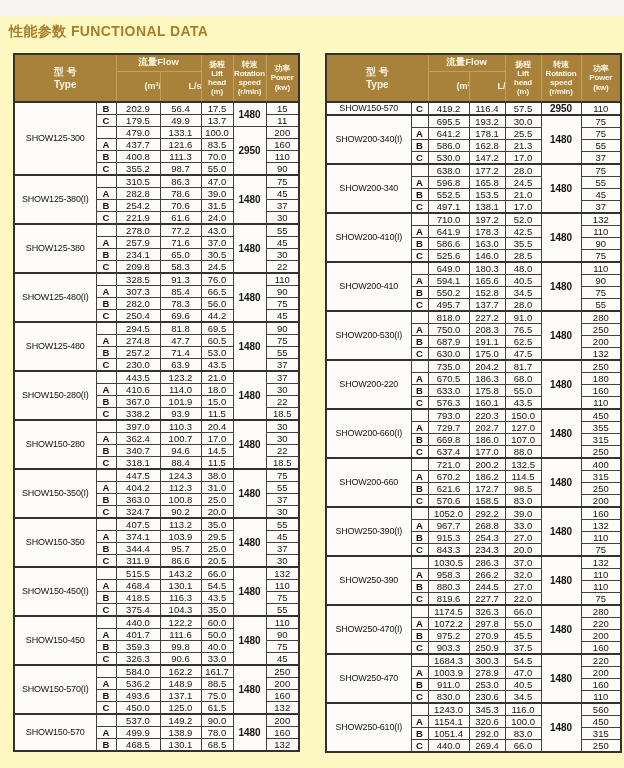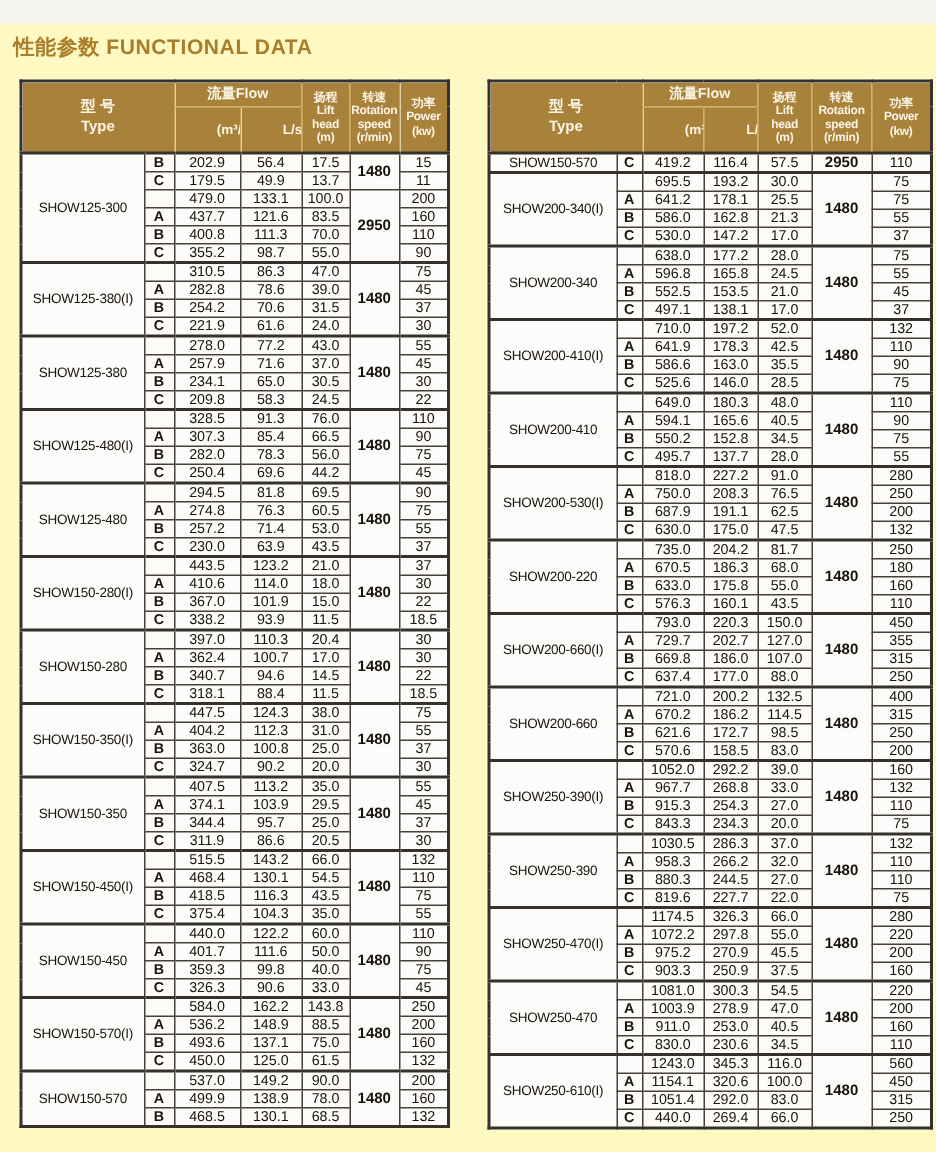--- a/index.html
+++ b/index.html
@@ -272,21 +272,21 @@
               <td class="sub-cell"></td>
               <td class="num-cell">294.5</td>
               <td class="num-cell">81.8</td>
               <td class="num-cell">69.5</td>
               <td class="speed-cell" rowspan="4">1480</td>
               <td class="num-cell">90</td>
             </tr>
             <tr>
               <td class="sub-cell">A</td>
               <td class="num-cell">274.8</td>
-              <td class="num-cell">76.3</td>
+              <td class="num-cell">47.7</td>
               <td class="num-cell">60.5</td>
               <td class="num-cell">75</td>
             </tr>
             <tr>
               <td class="sub-cell">B</td>
               <td class="num-cell">257.2</td>
               <td class="num-cell">71.4</td>
               <td class="num-cell">53.0</td>
               <td class="num-cell">55</td>
             </tr>
@@ -475,21 +475,21 @@
               <td class="num-cell">326.3</td>
               <td class="num-cell">90.6</td>
               <td class="num-cell">33.0</td>
               <td class="num-cell">45</td>
             </tr>
             <tr class="group-first">
               <td class="type-cell" rowspan="4">SHOW150-570(I)</td>
               <td class="sub-cell"></td>
               <td class="num-cell">584.0</td>
               <td class="num-cell">162.2</td>
-              <td class="num-cell">143.8</td>
+              <td class="num-cell">161.7</td>
               <td class="speed-cell" rowspan="4">1480</td>
               <td class="num-cell">250</td>
             </tr>
             <tr>
               <td class="sub-cell">A</td>
               <td class="num-cell">536.2</td>
               <td class="num-cell">148.9</td>
               <td class="num-cell">88.5</td>
               <td class="num-cell">200</td>
             </tr>
@@ -902,21 +902,21 @@
             <tr>
               <td class="sub-cell">C</td>
               <td class="num-cell">903.3</td>
               <td class="num-cell">250.9</td>
               <td class="num-cell">37.5</td>
               <td class="num-cell">160</td>
             </tr>
             <tr class="group-first">
               <td class="type-cell" rowspan="4">SHOW250-470</td>
               <td class="sub-cell"></td>
-              <td class="num-cell">1081.0</td>
+              <td class="num-cell">1684.3</td>
               <td class="num-cell">300.3</td>
               <td class="num-cell">54.5</td>
               <td class="speed-cell" rowspan="4">1480</td>
               <td class="num-cell">220</td>
             </tr>
             <tr>
               <td class="sub-cell">A</td>
               <td class="num-cell">1003.9</td>
               <td class="num-cell">278.9</td>
               <td class="num-cell">47.0</td>

